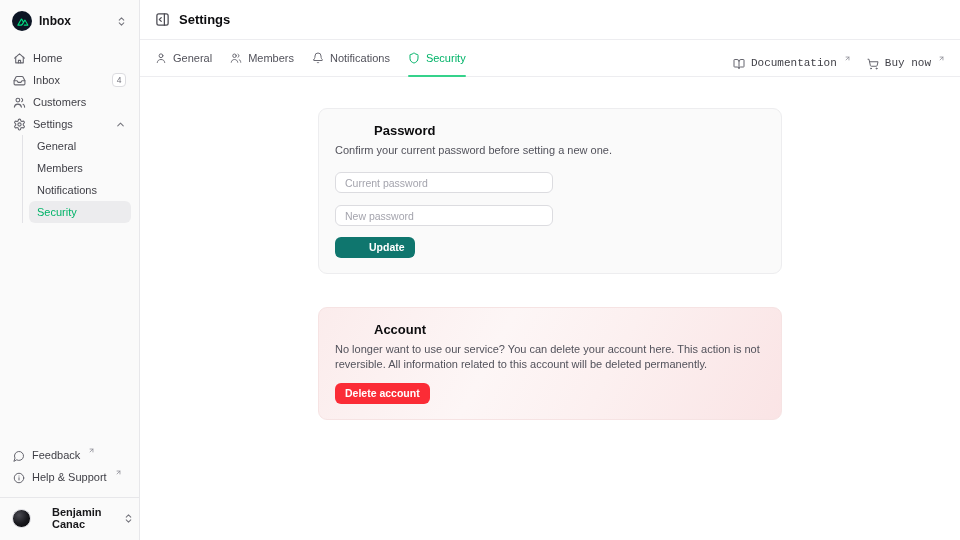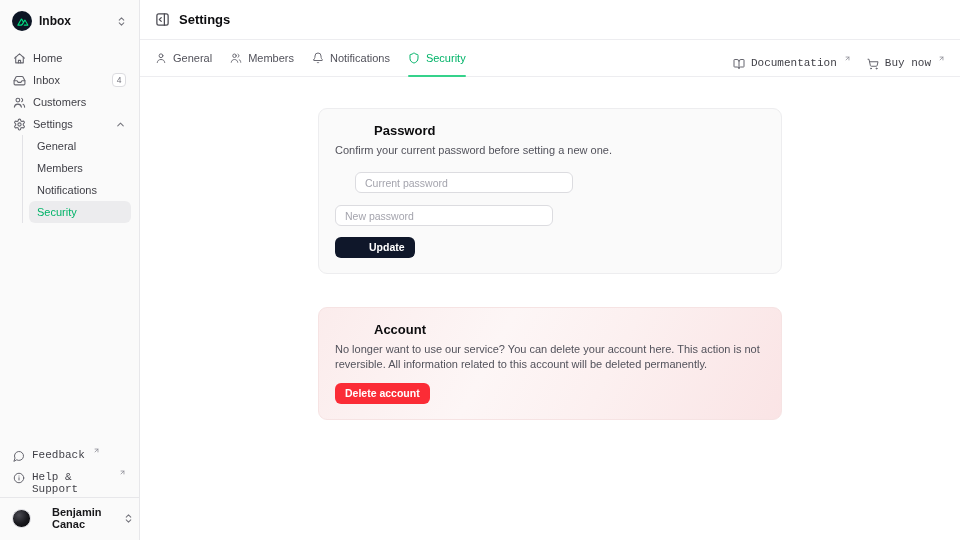--- a/index.html
+++ b/index.html
@@ -48,21 +48,21 @@
   .submenu { margin-left:14px; border-left:1px solid #e2e2e6; display:flex; flex-direction:column; }
   .sub-item {
     margin-left:6px; height:22px; display:flex; align-items:center; padding:0 8px;
     border-radius:6px; font-size:11px; font-weight:500; color:#3f3f46; cursor:pointer;
   }
   .sub-item.active { background:#ececee; color:#00b368; }
 
   .sidebar-spacer { flex:1; }
   .foot-item {
     height:22px; display:flex; align-items:flex-start; gap:7px; padding:3px 5px 0 5px;
-    border-radius:6px; color:#3f3f46; cursor:pointer;font-family:Liberation Mono, monospace;
+    border-radius:6px; color:#3f3f46; cursor:pointer;
   }
   .foot-item .ico { color:#65656e; display:flex; margin-top:1px; }
   .ext { color:#8a8a93; margin-left:1px; margin-top:-2px; display:inline-flex; }
   .sb-divider { height:1px; background:#e7e7ea; margin:7px -8px 0 -8px; }
   .user-row { display:flex; align-items:center; gap:21px; padding:8px 4px 2px 4px; cursor:pointer; }
   .avatar {
     width:19px; height:19px; border-radius:50%; flex:none;
     background:radial-gradient(circle at 35% 30%, #4a4a52 0%, #17171c 55%, #050507 100%);
     border:1px solid #d9d9de;
   }
@@ -94,28 +94,28 @@
     background:linear-gradient(118deg, #fbecec 0%, #fdf6f6 38%, #fcf0f0 62%, #fae4e5 100%);
     border:1px solid #f6e3e3;
   }
   .card-title { font-size:13px; font-weight:700; color:#0c0c0e;padding-left:39px; }
   .card-desc { margin-top:5px; font-size:11px; line-height:15px; color:#52525b; }
   .field {
     display:block; width:218px; height:21px; margin-top:12px; padding:0 9px;
     border:1px solid #dcdce0; border-radius:6px; background:#fff;
     font-family:"Liberation Sans", sans-serif; font-size:10.5px; color:#18181b;
   }
-  .field:first-of-type { margin-top:14px;margin-left:20px; }
+  .field:first-of-type { margin-top:14px; }
   .field::placeholder { color:#a4a4ad; }
   .btn {
     margin-top:11px; display:inline-block; border:none; border-radius:6px;
     padding:4px 10px 5px 10px; font-family:"Liberation Sans", sans-serif;
     font-size:10.5px; font-weight:600; color:#fff; cursor:pointer;
   }
-  .btn-green { background:#0f172a;padding-left:34px; }
+  .btn-green { background:#0f766e;padding-left:34px; }
   .btn-red { background:#fb2c36; }
 
   svg { display:block; }
 </style>
 </head>
 <body>
 
 <div class="app">
 
   <aside class="sidebar">

